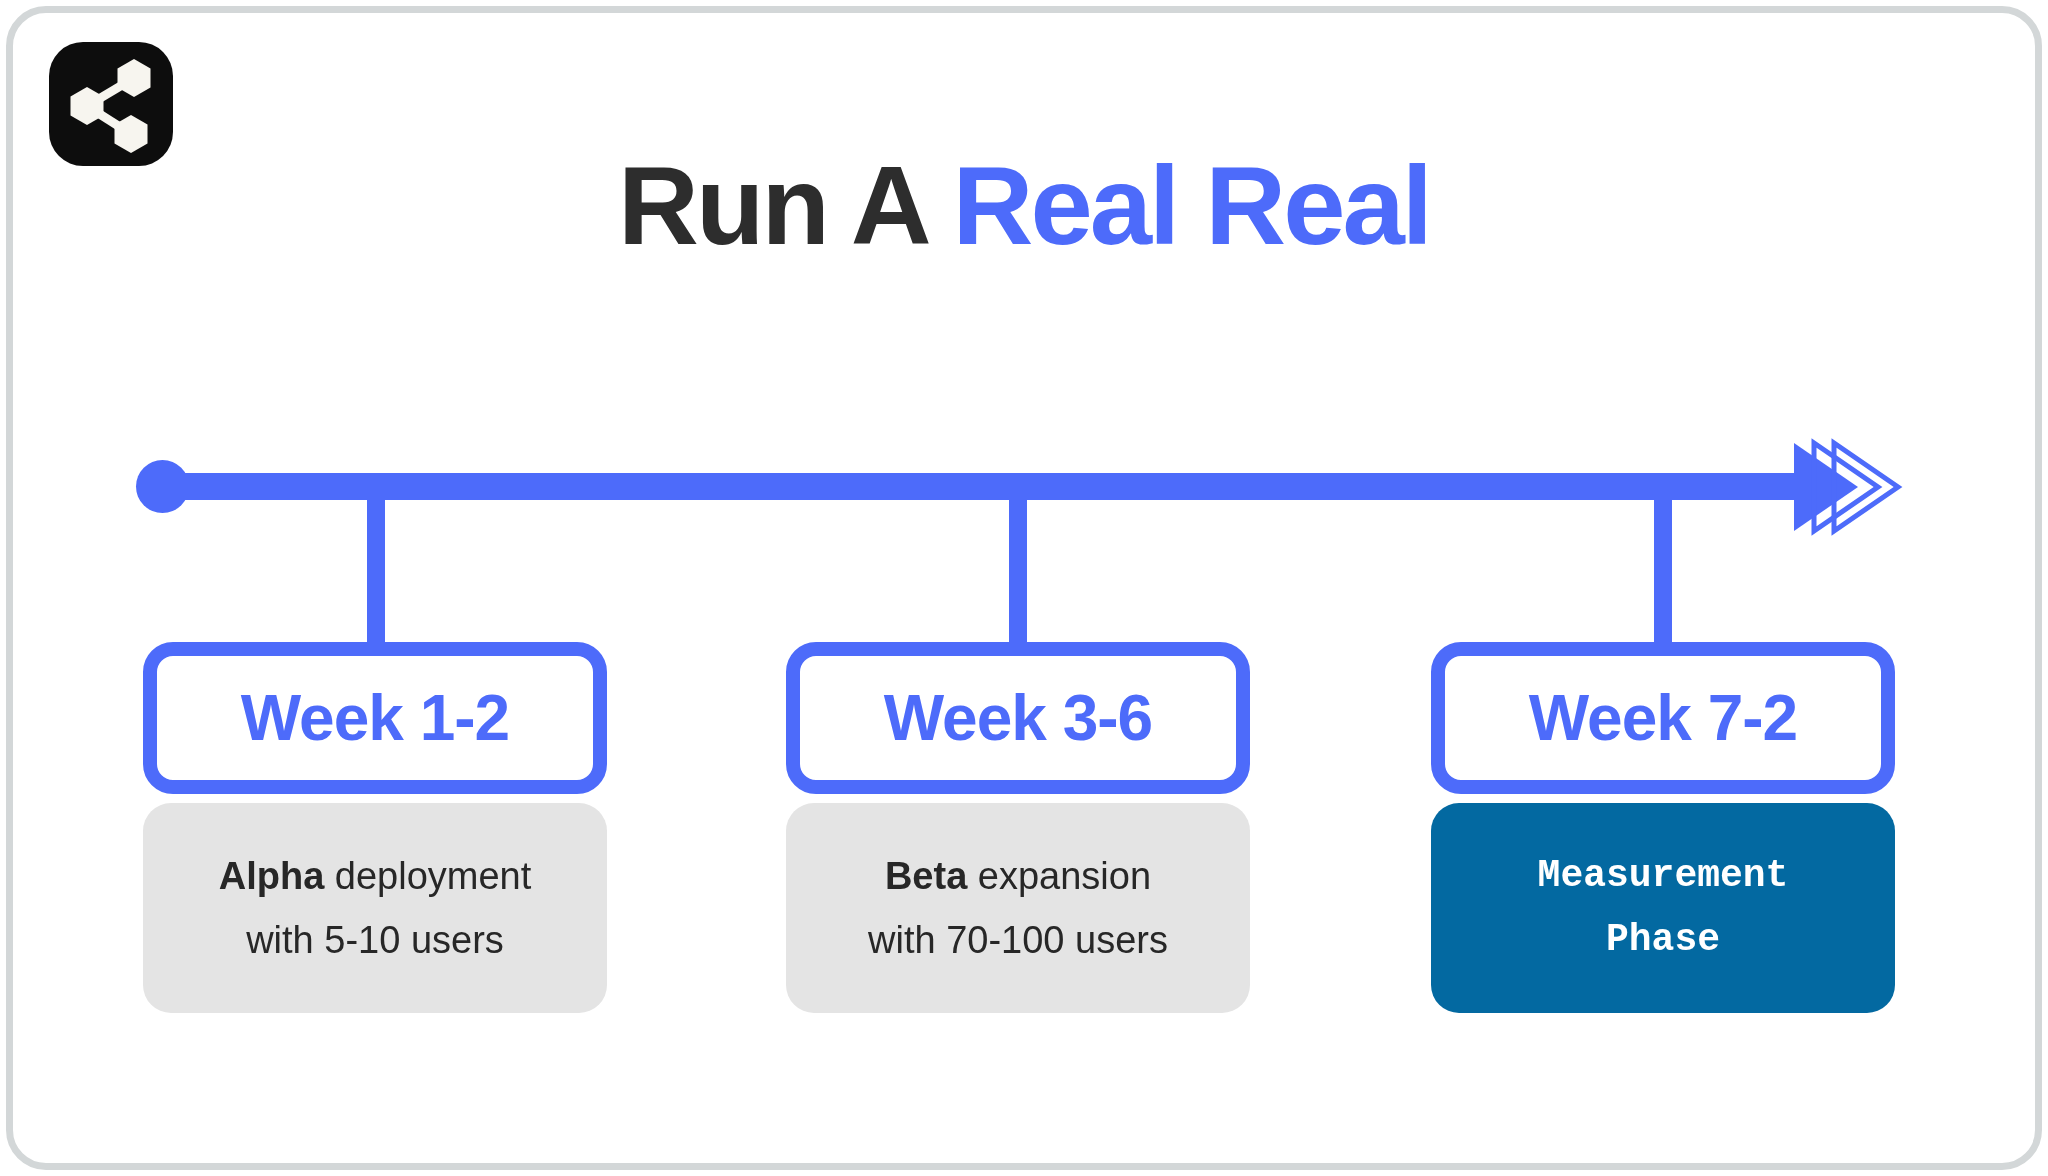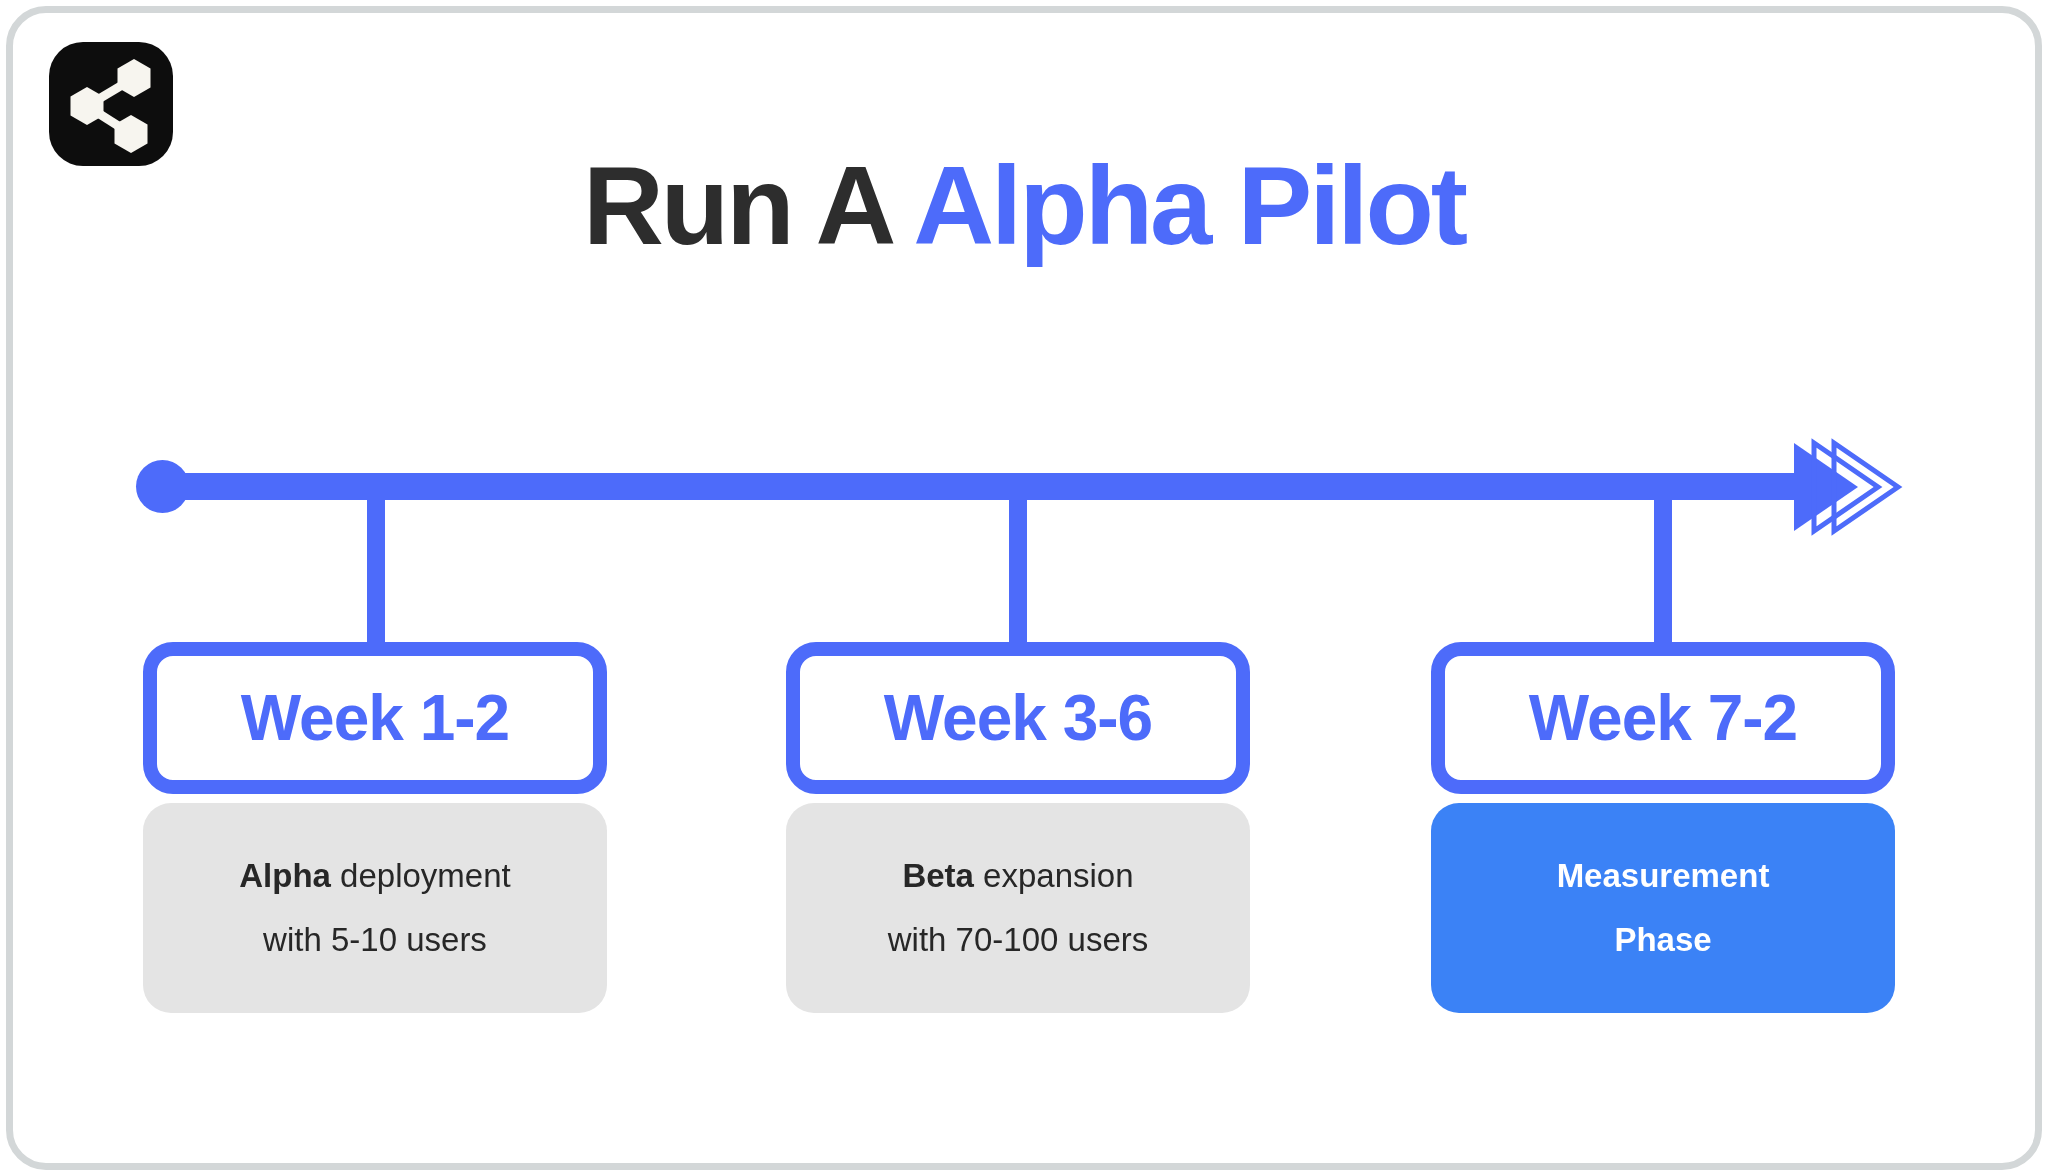--- a/index.html
+++ b/index.html
@@ -46,23 +46,23 @@
     box-sizing:border-box; border:14px solid #4D6BFA; border-radius:30px;
     background:#ffffff; display:flex; align-items:center; justify-content:center;
     font-size:64px; font-weight:700; color:#4D6BFA; letter-spacing:-1px;
   }
   #week-0 { left:143px; } #week-1 { left:786px; } #week-2 { left:1431px; }
   
   .desc-box {
     position:absolute; top:803px; width:464px; height:210px;
     border-radius:28px; background:#E4E4E4;
     display:flex; flex-direction:column; align-items:center; justify-content:center;
-    font-size:33px; line-height:64px; color:#272727; text-align:center;
+    font-size:38px; line-height:64px; color:#272727; text-align:center;
   }
-  .desc-box.blue { background:#3b82f6; color:#ffffff; font-weight:700; }
+  .desc-box.blue { background:#0369a1; color:#ffffff; font-weight:700;font-family:Liberation Mono, monospace; }
   #desc-0 { left:143px; } #desc-1 { left:786px;justify-content:center; } #desc-2 { left:1431px; }
   .desc-bold { font-weight:700; }
 </style>
 </head>
 <body>
 
 <div id="canvas">
   <div class="card"></div>
 
   <div class="logo">
@@ -76,21 +76,21 @@
       </g>
       <g fill="#F7F5EF">
         <use href="#hex" x="85" y="36"></use>
         <use href="#hex" x="38" y="64"></use>
         <use href="#hex" x="82" y="92"></use>
       </g>
     </svg>
   </div>
 
   <h1 class="title">
-    <span>Run A </span><span class="hl">Alpha Pilot</span><br>
+    <span>Run A </span><span class="hl">Real Real</span><br>
   </h1>
 
   <div class="dot"></div>
   <div class="hline"></div>
   <svg class="arrow-svg" width="130" height="125" viewBox="0 0 130 125">
     <polygon points="14,18 14,106 78,62" fill="#4D6BFA"></polygon>
     <polygon points="34,18 34,106 98,62" fill="none" stroke="#4D6BFA" stroke-width="5"></polygon>
     <polygon points="54,18 54,106 118,62" fill="none" stroke="#4D6BFA" stroke-width="5"></polygon>
   </svg>
   <div class="vconn" id="conn-0"></div>

